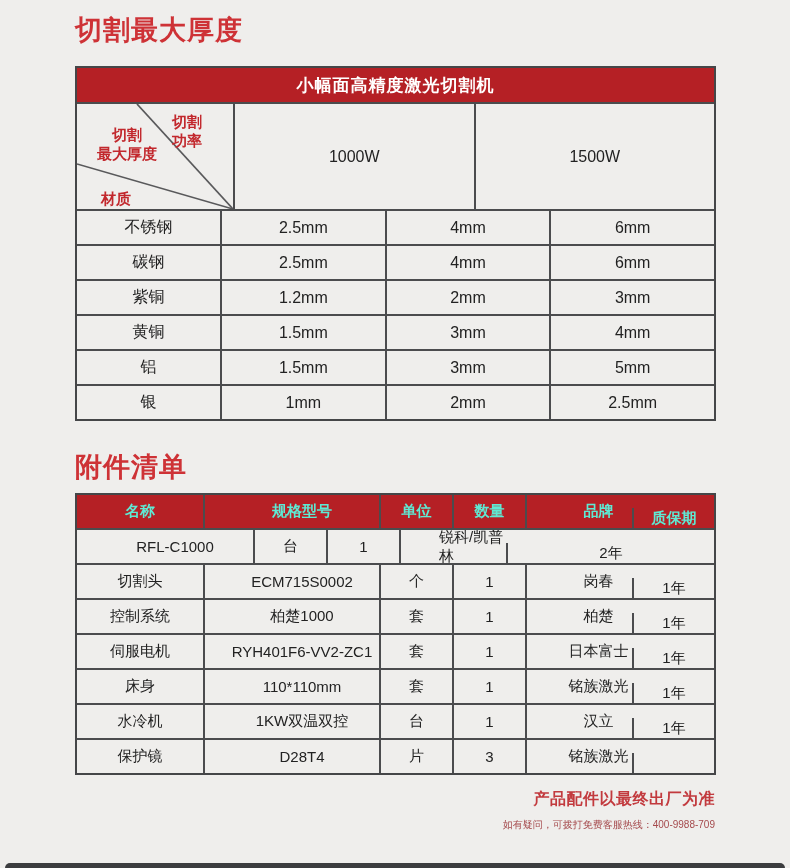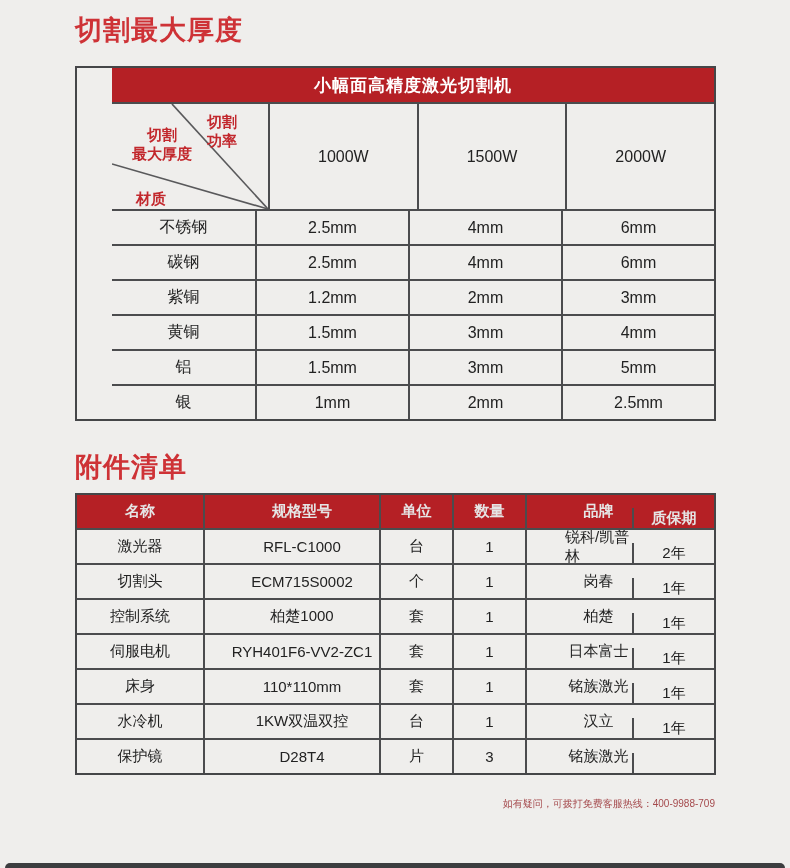--- a/index.html
+++ b/index.html
@@ -11,21 +11,21 @@
     position:absolute; left:75px; font-size:27px; font-weight:bold;
     color:#ce3236; letter-spacing:1px; white-space:nowrap;
   }
   .sec-title.t1 { top:12px; }
   .sec-title.t2 { top:449px; }
 
   .tbl {
     position:absolute; left:75px; width:641px; box-sizing:border-box;
     border:2px solid #454648; background:#efeeec;
   }
-  .tbl1 { top:66px;padding-left:35px; }
+  .tbl1 { top:66px; }
   .tbl2 { top:493px; }
 
   .caption {
     height:34px; background:#b52025; color:#ffffff; font-weight:bold;
     font-size:17px; display:flex; align-items:center; justify-content:center;
     letter-spacing:1px;
   }
   .row { display:flex; }
   .row.bt { border-top:2px solid #4b4c4e; }
   .cell {
@@ -46,21 +46,21 @@
   .corner-lab {
     position:absolute; color:#c2282d; font-weight:bold; font-size:15px;
     line-height:1.25; white-space:pre-line; text-align:center;
   }
   .lab-power { top:9px;  left:90px; width:40px; }
   .lab-thick { top:22px; left:16px; width:68px; }
   .lab-mat   { left:14px; bottom:0; width:40px;text-align:right; }
 
   
   .t2-head { height:33px; background:#b52025; }
-  .t2-head .cell { color:#e5e5e5; font-weight:bold; font-size:15px; }
+  .t2-head .cell { color:#5eead4; font-weight:bold; font-size:15px; }
   .t2-row { height:33px; }
   .t2-row .cell { font-size:15px; }
   .c0 { width:126px; flex:none; }
   .c1 { width:176px; flex:none;padding-left:20px; }
   .c2 { width:73px;  flex:none; }
   .c3 { width:73px;  flex:none; }
   .c4 { width:107px; flex:none;padding-left:38px; }
   .c5 { flex:1;margin-top:13px; }
 
   .footer { position:absolute; top:789px; right:75px; text-align:right; }
@@ -89,21 +89,20 @@
           <line x1="0" y1="60" x2="143" y2="105" stroke="#59595b" stroke-width="1.6"></line>
         </svg>
         <div class="corner-lab lab-power">切割
 功率</div>
         <div class="corner-lab lab-thick">切割
 最大厚度</div>
         <div class="corner-lab lab-mat">材质</div>
       </div>
       <div class="cell pw">1000W</div>
       <div class="cell pw">1500W</div>
-      <div class="cell pw">2000W</div>
     </div>
 
     <div id="t1-rows">
         <div class="row t1-row bt">
           <div class="cell mat-cell">不锈钢</div>
           <div class="cell val-cell">2.5mm</div>
           <div class="cell val-cell">4mm</div>
           <div class="cell val-cell">6mm</div>
         </div>
         <div class="row t1-row bt">
@@ -145,21 +144,20 @@
     <div class="row t2-head" id="t2-head">
         <div class="cell c0">名称</div>
         <div class="cell c1">规格型号</div>
         <div class="cell c2">单位</div>
         <div class="cell c3">数量</div>
         <div class="cell c4">品牌</div>
         <div class="cell c5">质保期</div>
       </div>
     <div id="t2-rows">
         <div class="row t2-row bt">
-          <div class="cell c0">激光器</div>
           <div class="cell c1">RFL-C1000</div>
           <div class="cell c2">台</div>
           <div class="cell c3">1</div>
           <div class="cell c4">锐科/凯普林</div>
           <div class="cell c5">2年</div>
         </div>
         <div class="row t2-row bt">
           <div class="cell c0">切割头</div>
           <div class="cell c1">ECM715S0002</div>
           <div class="cell c2">个</div>
@@ -204,17 +202,18 @@
           <div class="cell c1">D28T4</div>
           <div class="cell c2">片</div>
           <div class="cell c3">3</div>
           <div class="cell c4">铭族激光</div>
           <div class="cell c5"></div>
         </div>
       </div>
   </div>
 
   <div class="footer">
+    <div class="foot-note">产品配件以最终出厂为准</div>
     <div class="foot-hotline">如有疑问，可拨打免费客服热线：400-9988-709</div>
   </div>
 
   <div class="bottom-bar"></div>
 </div>
 
 </body></html>

